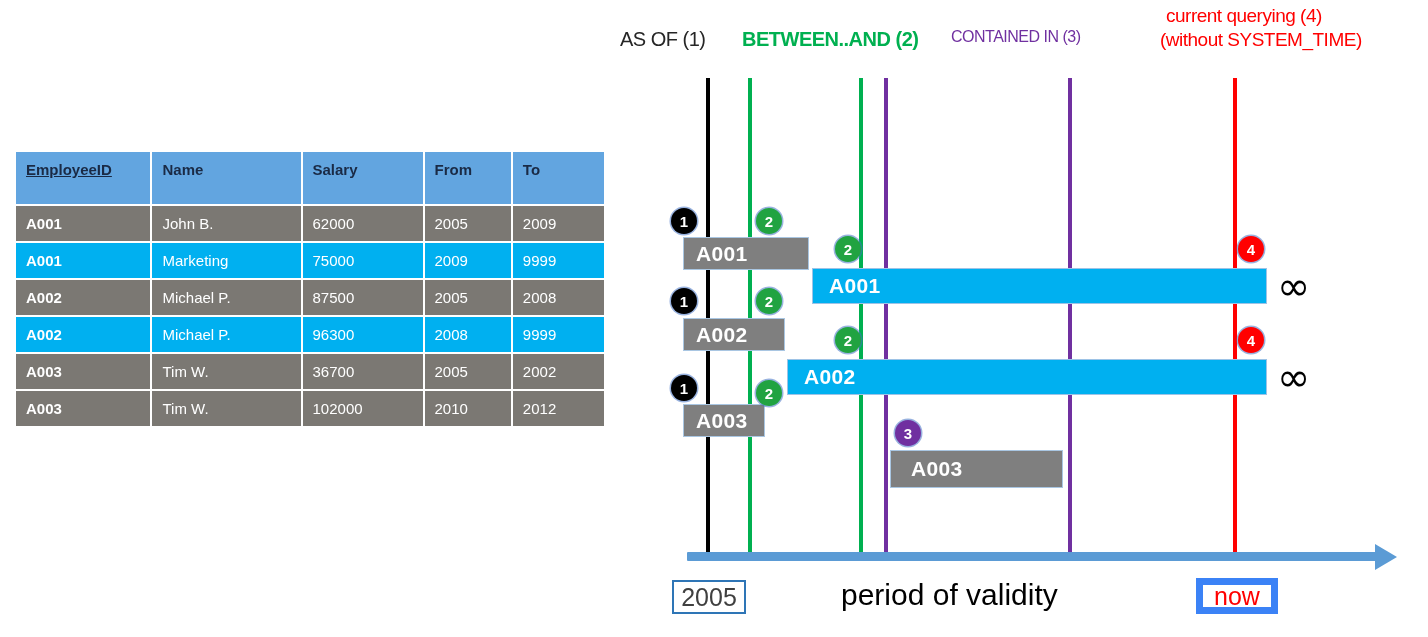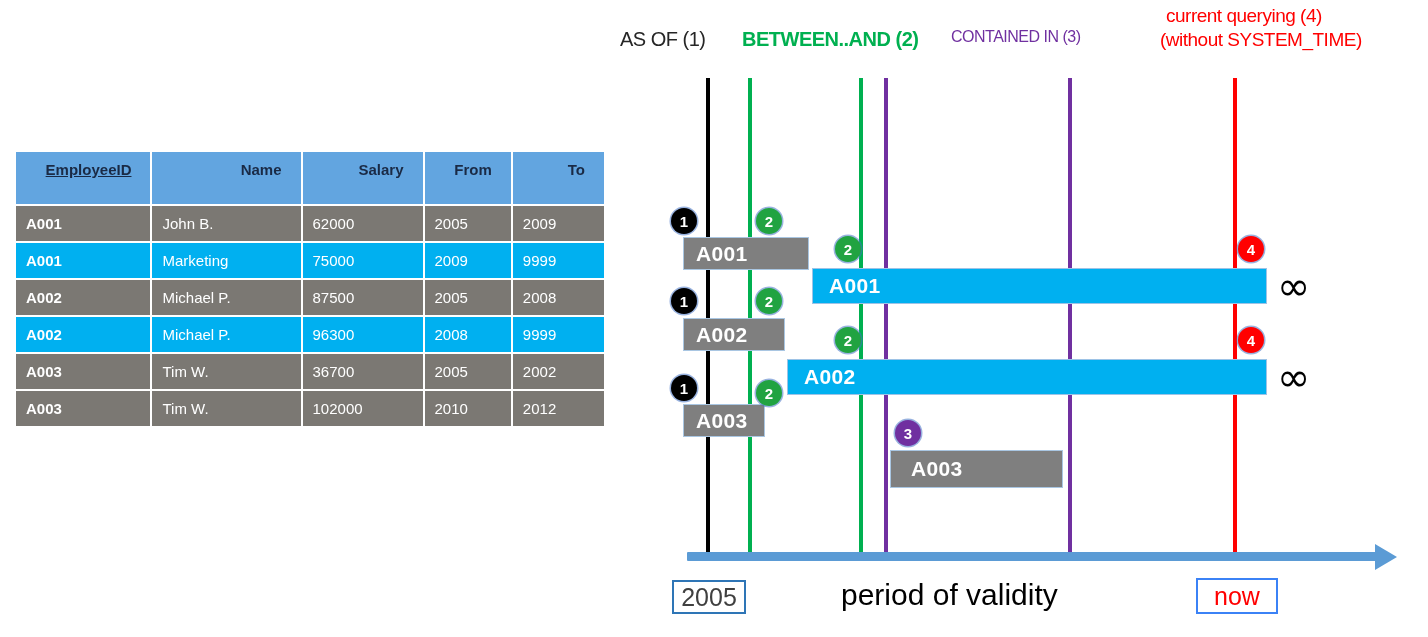--- a/index.html
+++ b/index.html
@@ -10,21 +10,21 @@
   }
   #stage{position:absolute;left:0;top:0;width:1428px;height:637px;}
 
   
   #emp-table{
     position:absolute;left:14px;top:150px;width:592px;
     border-collapse:separate;border-spacing:2px;
     font-size:15px;
   }
   #emp-table th{
-    background:#62a5e0;color:#1a2a45;text-align:right;
+    background:#62a5e0;color:#1a2a45;text-align:left;
     padding:9px 19px 26px 10px;font-weight:bold;font-size:15px;
     vertical-align:top;
   }
   #emp-table th.underlined span{ text-decoration:underline; }
   #emp-table td{
     padding:9px 10px;color:#ffffff;font-size:15px;vertical-align:middle;
   }
   #emp-table tr.row-gray td{ background:#7b7873; }
   #emp-table tr.row-cyan td{ background:#00b0f0; }
   #emp-table td.idcell{ font-weight:bold; }
@@ -81,21 +81,21 @@
     border-top:13px solid transparent;border-bottom:13px solid transparent;
     border-left:22px solid #5b9bd5;
   }
 
   .tag{
     position:absolute;box-sizing:border-box;background:#ffffff;
     display:flex;align-items:center;justify-content:center;
     font-size:25px;font-family:"Liberation Sans", sans-serif;
   }
   .tag.start{border:2px solid #2e75b6;color:#404040;}
-  .tag.now{border:2px solid #3b82f6;color:#ff0000;}
+  .tag.now{border:7px solid #3b82f6;color:#ff0000;}
 
   .axis-caption{
     position:absolute;font-size:30px;color:#000000;white-space:nowrap;
   }
 </style>
 </head>
 <body>
 
 <div id="stage">
 

